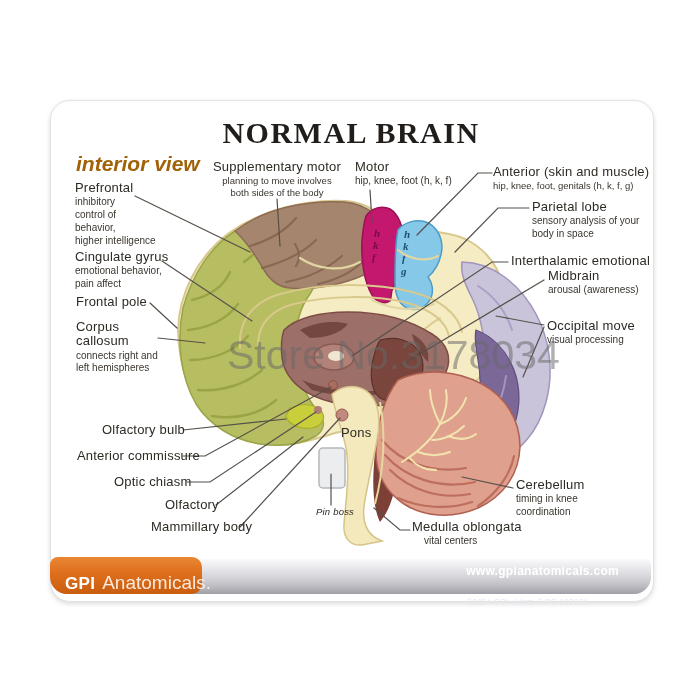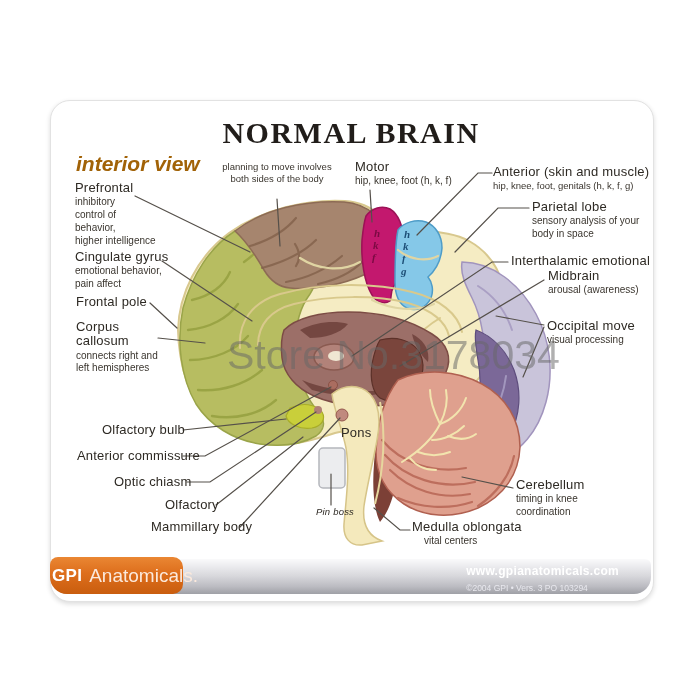--- a/index.html
+++ b/index.html
@@ -16,30 +16,30 @@
   .center{text-align:center;}
   .italic{font-style:italic;}
   .small{font-size:9.5px;}
   .watermark{position:absolute;left:227px;top:332px;font-size:41px;color:rgba(104,104,104,.52);
              letter-spacing:0px;z-index:5;white-space:nowrap;}
   svg.art{position:absolute;left:0;top:0;z-index:4;}
   
   .bar-silver{position:absolute;left:51px;top:559px;width:600px;height:35px;z-index:6;
       border-radius:4px 6px 17px 17px;
       background:linear-gradient(180deg,#fafafb 0%,#ececef 20%,#d8d8dc 48%,#bcbcc2 78%,#9fa0a6 100%);}
-  .bar-orange{position:absolute;left:50px;top:557px;width:133px;height:37px;z-index:7;
+  .bar-orange{position:absolute;left:50px;top:557px;width:152px;height:37px;z-index:7;
       border-radius:8px 10px 10px 17px;
       background:linear-gradient(180deg,#ea8733 0%,#dd6e1c 45%,#c95d0e 100%);
-      display:flex;align-items:center;padding-left:2px;box-sizing:border-box;}
+      display:flex;align-items:flex-end;padding-left:15px;box-sizing:border-box;}
   .gpi{color:#ffffff;font-weight:bold;font-size:17px;letter-spacing:.3px;}
   .bar-div{width:1px;height:20px;background:rgba(255,255,255,.75);margin:0 4px 0 3px;}
   .anat{color:#fbe9dc;font-size:19px;font-weight:400;}
   .bar-right{position:absolute;right:32px;top:5px;text-align:left;z-index:8;}
   .site{color:#ffffff;font-weight:bold;font-size:12px;letter-spacing:.3px;}
-  .copy{color:#e8e8ee;font-size:8.5px;margin-top:5px;}
+  .copy{color:#e8e8ee;font-size:8.5px;margin-top:19px;}
 </style>
 </head>
 <body>
 
 <div class="card"></div>
 
 <div class="title">NORMAL BRAIN</div>
 <div class="subtitle">interior view</div>
 
 <svg class="art" width="700" height="700" viewBox="0 0 700 700">
@@ -219,20 +219,21 @@
   <div class="lbl">Optic chiasm</div>
 </div>
 <div class="lbl-block" style="left:165px;top:498px;">
   <div class="lbl">Olfactory</div>
 </div>
 <div class="lbl-block" style="left:151px;top:520px;">
   <div class="lbl">Mammillary body</div>
 </div>
 
 <div class="lbl-block center" style="left:207px;top:160px;width:140px;">
+  <div class="lbl">Supplementary motor</div>
   <div class="desc small">planning to move involves
 both sides of the body</div>
 </div>
 <div class="lbl-block" style="left:355px;top:160px;">
   <div class="lbl">Motor</div>
   <div class="desc">hip, knee, foot (h, k, f)</div>
 </div>
 <div class="lbl-block" style="left:493px;top:165px;">
   <div class="lbl">Anterior (skin and muscle)</div>
   <div class="desc small">hip, knee, foot, genitals (h, k, f, g)</div>

